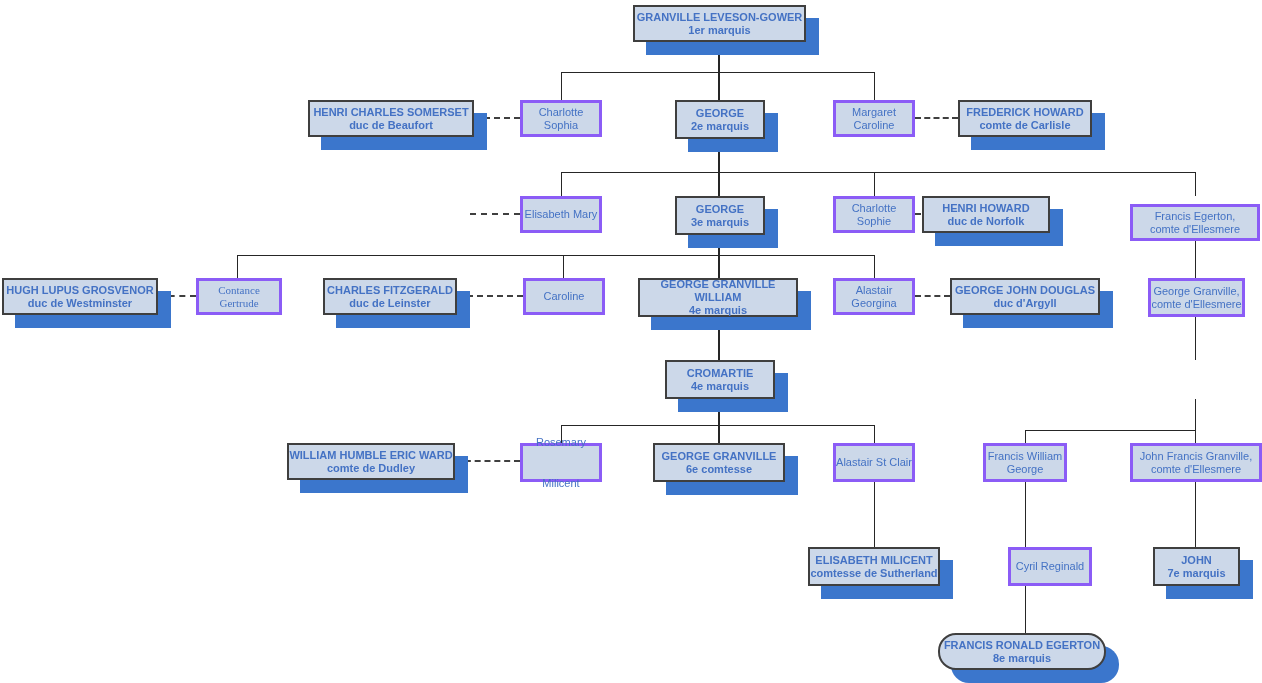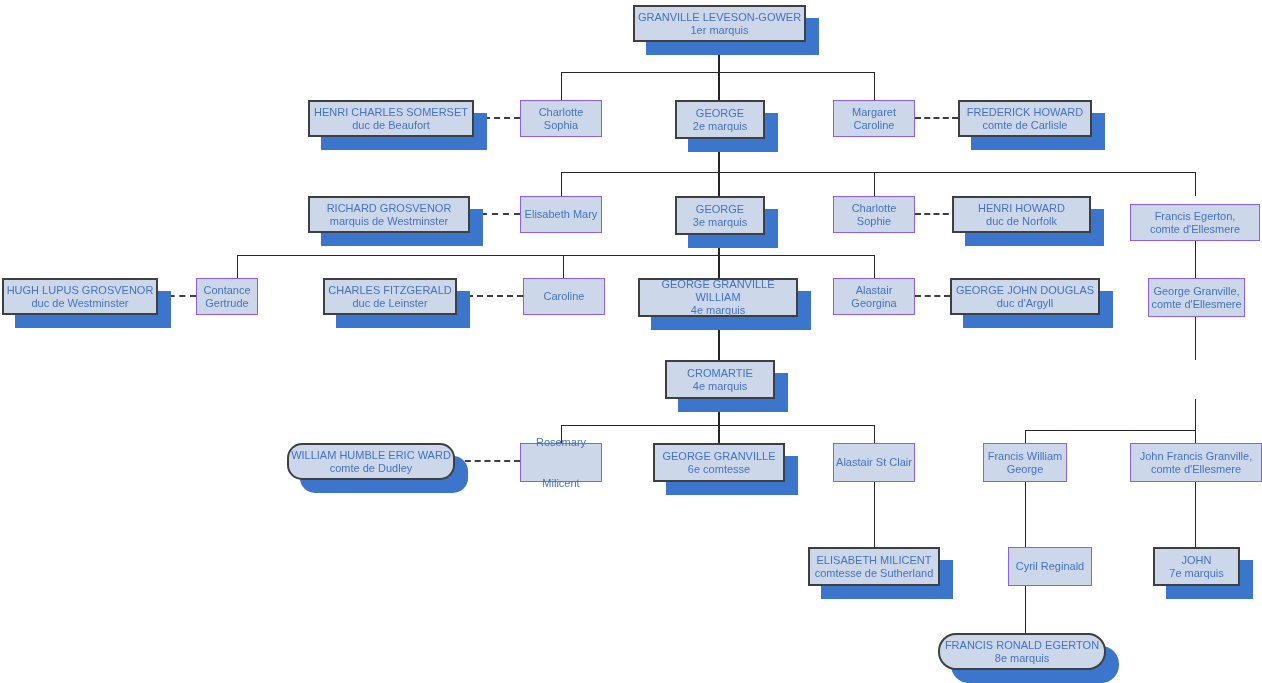--- a/index.html
+++ b/index.html
@@ -7,33 +7,34 @@
     position:relative;
     width:1262px;height:683px;
     background:#ffffff;
     overflow:hidden;
     font-family:"Liberation Sans",sans-serif;
   }
   .node{
     position:absolute;
     box-sizing:border-box;
     background:#ccd8e9;
-    border:1px solid #8b5cf6;
+    border:3px solid #8b5cf6;
     display:flex;flex-direction:column;
     align-items:center;justify-content:center;
     text-align:center;
     font-size:11px;line-height:13px;
     color:#4472c4;
     z-index:2;
     cursor:default;
   }
   .node.major{
     border:2px solid #3f3f3f;
     box-shadow:13px 13px 0 #3b76cc;
     z-index:3;
+    font-weight:bold;
   }
   .node .sub:empty{display:none;}
   .line{
     position:absolute;
     background:#262626;
     z-index:1;
   }
   .dash{
     position:absolute;
     height:0;
@@ -103,48 +104,44 @@
       <span class="sub">2e marquis</span>
     </div>
     <div class="node" style="left: 833px; top: 100px; width: 82px; height: 37px;">
       <span class="nm">Margaret</span>
       <span class="sub">Caroline</span>
     </div>
     <div class="node major" style="left: 958px; top: 100px; width: 134px; height: 37px;">
       <span class="nm">FREDERICK HOWARD</span>
       <span class="sub">comte de Carlisle</span>
     </div>
-    <div class="node major" style="left: 308px; top: 196px; width: 162px; height: 37px;">
-      <span class="nm">RICHARD GROSVENOR</span>
-      <span class="sub">marquis de Westminster</span>
-    </div>
     <div class="node" style="left: 520px; top: 196px; width: 82px; height: 37px;">
       <span class="nm">Elisabeth Mary</span>
     </div>
     <div class="node major" style="left: 675px; top: 196px; width: 90px; height: 39px;">
       <span class="nm">GEORGE</span>
       <span class="sub">3e marquis</span>
     </div>
     <div class="node" style="left: 833px; top: 196px; width: 82px; height: 37px;">
       <span class="nm">Charlotte</span>
       <span class="sub">Sophie</span>
     </div>
-    <div class="node major" style="left: 952px; top: 196px; width: 139px; height: 37px;">
+    <div class="node major" style="left: 922px; top: 196px; width: 128px; height: 37px;">
       <span class="nm">HENRI HOWARD</span>
       <span class="sub">duc de Norfolk</span>
     </div>
     <div class="node" style="left: 1130px; top: 204px; width: 130px; height: 37px;">
       <span class="nm">Francis Egerton,</span>
       <span class="sub">comte d'Ellesmere</span>
     </div>
     <div class="node major" style="left: 2px; top: 278px; width: 156px; height: 37px;">
       <span class="nm">HUGH LUPUS GROSVENOR</span>
       <span class="sub">duc de Westminster</span>
     </div>
-    <div class="node" style="left: 196px; top: 278px; width: 62px; height: 37px;">
+    <div class="node" style="left: 196px; top: 278px; width: 86px; height: 37px; font-family: Liberation Serif, serif;">
       <span class="nm">Contance</span>
       <span class="sub">Gertrude</span>
     </div>
     <div class="node major" style="left: 323px; top: 278px; width: 134px; height: 37px;">
       <span class="nm">CHARLES FITZGERALD</span>
       <span class="sub">duc de Leinster</span>
     </div>
     <div class="node" style="left: 523px; top: 278px; width: 82px; height: 37px;">
       <span class="nm">Caroline</span>
     </div>
@@ -161,21 +158,21 @@
       <span class="sub">duc d'Argyll</span>
     </div>
     <div class="node" style="left: 1148px; top: 278px; width: 97px; height: 39px;">
       <span class="nm">George Granville,</span>
       <span class="sub">comte d'Ellesmere</span>
     </div>
     <div class="node major" style="left: 665px; top: 360px; width: 110px; height: 39px;">
       <span class="nm">CROMARTIE</span>
       <span class="sub">4e marquis</span>
     </div>
-    <div class="node major" style="left: 287px; top: 443px; width: 168px; height: 37px; border-radius: 15px;">
+    <div class="node major" style="left: 287px; top: 443px; width: 168px; height: 37px;">
       <span class="nm">WILLIAM HUMBLE ERIC WARD</span>
       <span class="sub">comte de Dudley</span>
     </div>
     <div class="node" style="left: 520px; top: 443px; width: 82px; height: 39px; gap: 28px;">
       <span class="nm">Rosemary</span>
       <span class="sub">Milicent</span>
     </div>
     <div class="node major" style="left: 653px; top: 443px; width: 132px; height: 39px;">
       <span class="nm">GEORGE GRANVILLE</span>
       <span class="sub">6e comtesse</span>

